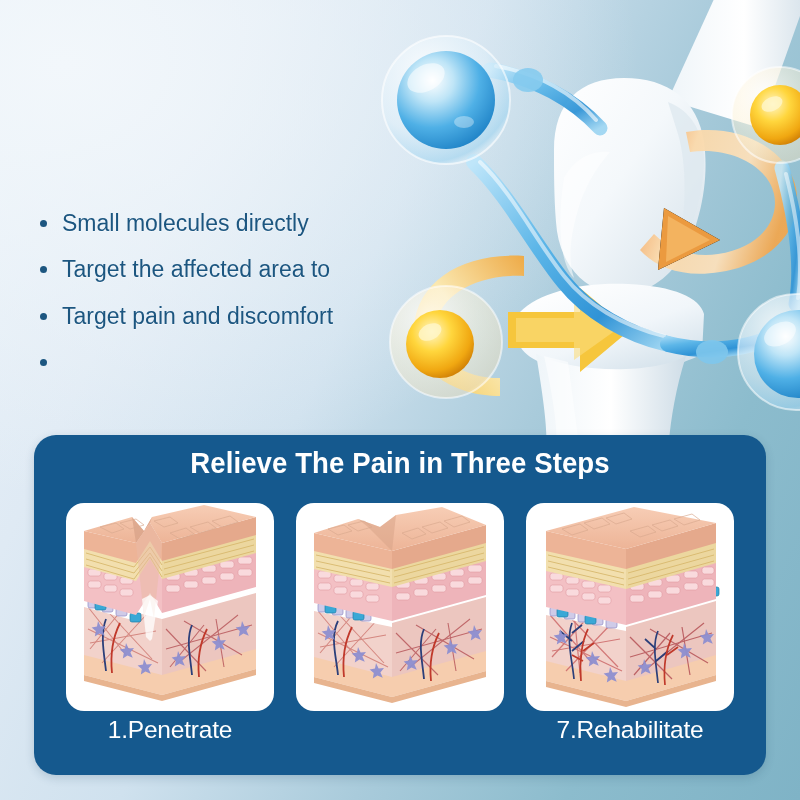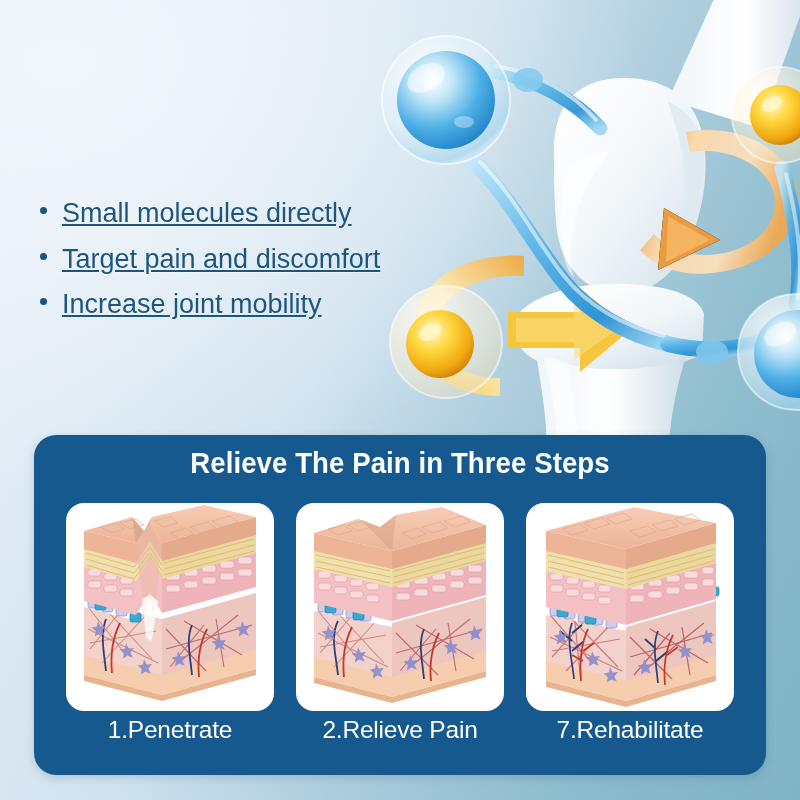--- a/index.html
+++ b/index.html
@@ -24,24 +24,23 @@
     position:absolute;left:30px;top:30px;width:400px;
     font-size:47px;line-height:1.13;font-weight:bold;
     color:#1a5a8c;letter-spacing:-0.6px;
     text-shadow:0 1px 0 rgba(255,255,255,.55);
   }
   .headline .l2{display:block;}
 
   
   .bullets{position:absolute;left:34px;top:192px;width:400px;list-style:none;margin:0;padding:0;}
   .bullets li{
-    position:relative;padding-left:28px;margin:4px 0 11px 0;
-    font-size:27px;line-height:1.28;color:#1c5680;
+    position:relative;padding-left:28px;margin:17px 0 11px 0;
+    font-size:23px;line-height:1.28;color:#1c5680;
     text-shadow:0 1px 0 rgba(255,255,255,.45);
-    text-decoration:underline;
   }
   .bullets li .dot{
     position:absolute;left:6px;top:11px;width:7px;height:7px;border-radius:50%;
     background:#1c5680;
   }
 
   
   .panel{
     position:absolute;left:34px;top:435px;width:732px;height:340px;
     background:#15598e;border-radius:22px;
@@ -222,25 +221,28 @@
   </div>
 
 
   <ul class="bullets">
     <li>
       <span class="dot"></span>
       <span>Small molecules directly</span>
     </li>
     <li>
       <span class="dot"></span>
+      <span>Target the affected area to</span>
+    </li>
+    <li>
+      <span class="dot"></span>
       <span>Target pain and discomfort</span>
     </li>
     <li>
       <span class="dot"></span>
-      <span>Increase joint mobility</span>
     </li>
   </ul>
 
   <div class="panel">
 
     <div class="panel-title">Relieve The Pain in Three Steps</div>
 
     <div class="cards">
 
       <div class="card">
@@ -573,19 +575,18 @@
             <path d="M126 22 L144 17 L152 23 L136 28 Z"></path>
             <path d="M148 16 L166 11 L174 17 L158 22 Z"></path>
           </g>
         </svg>
       </div>
 
     </div>
 
     <div class="captions">
       <div class="caption">1.Penetrate</div>
-      <div class="caption">2.Relieve Pain</div>
       <div class="caption">7.Rehabilitate</div>
     </div>
 
   </div>
 
 </div>
 
 </body></html>

